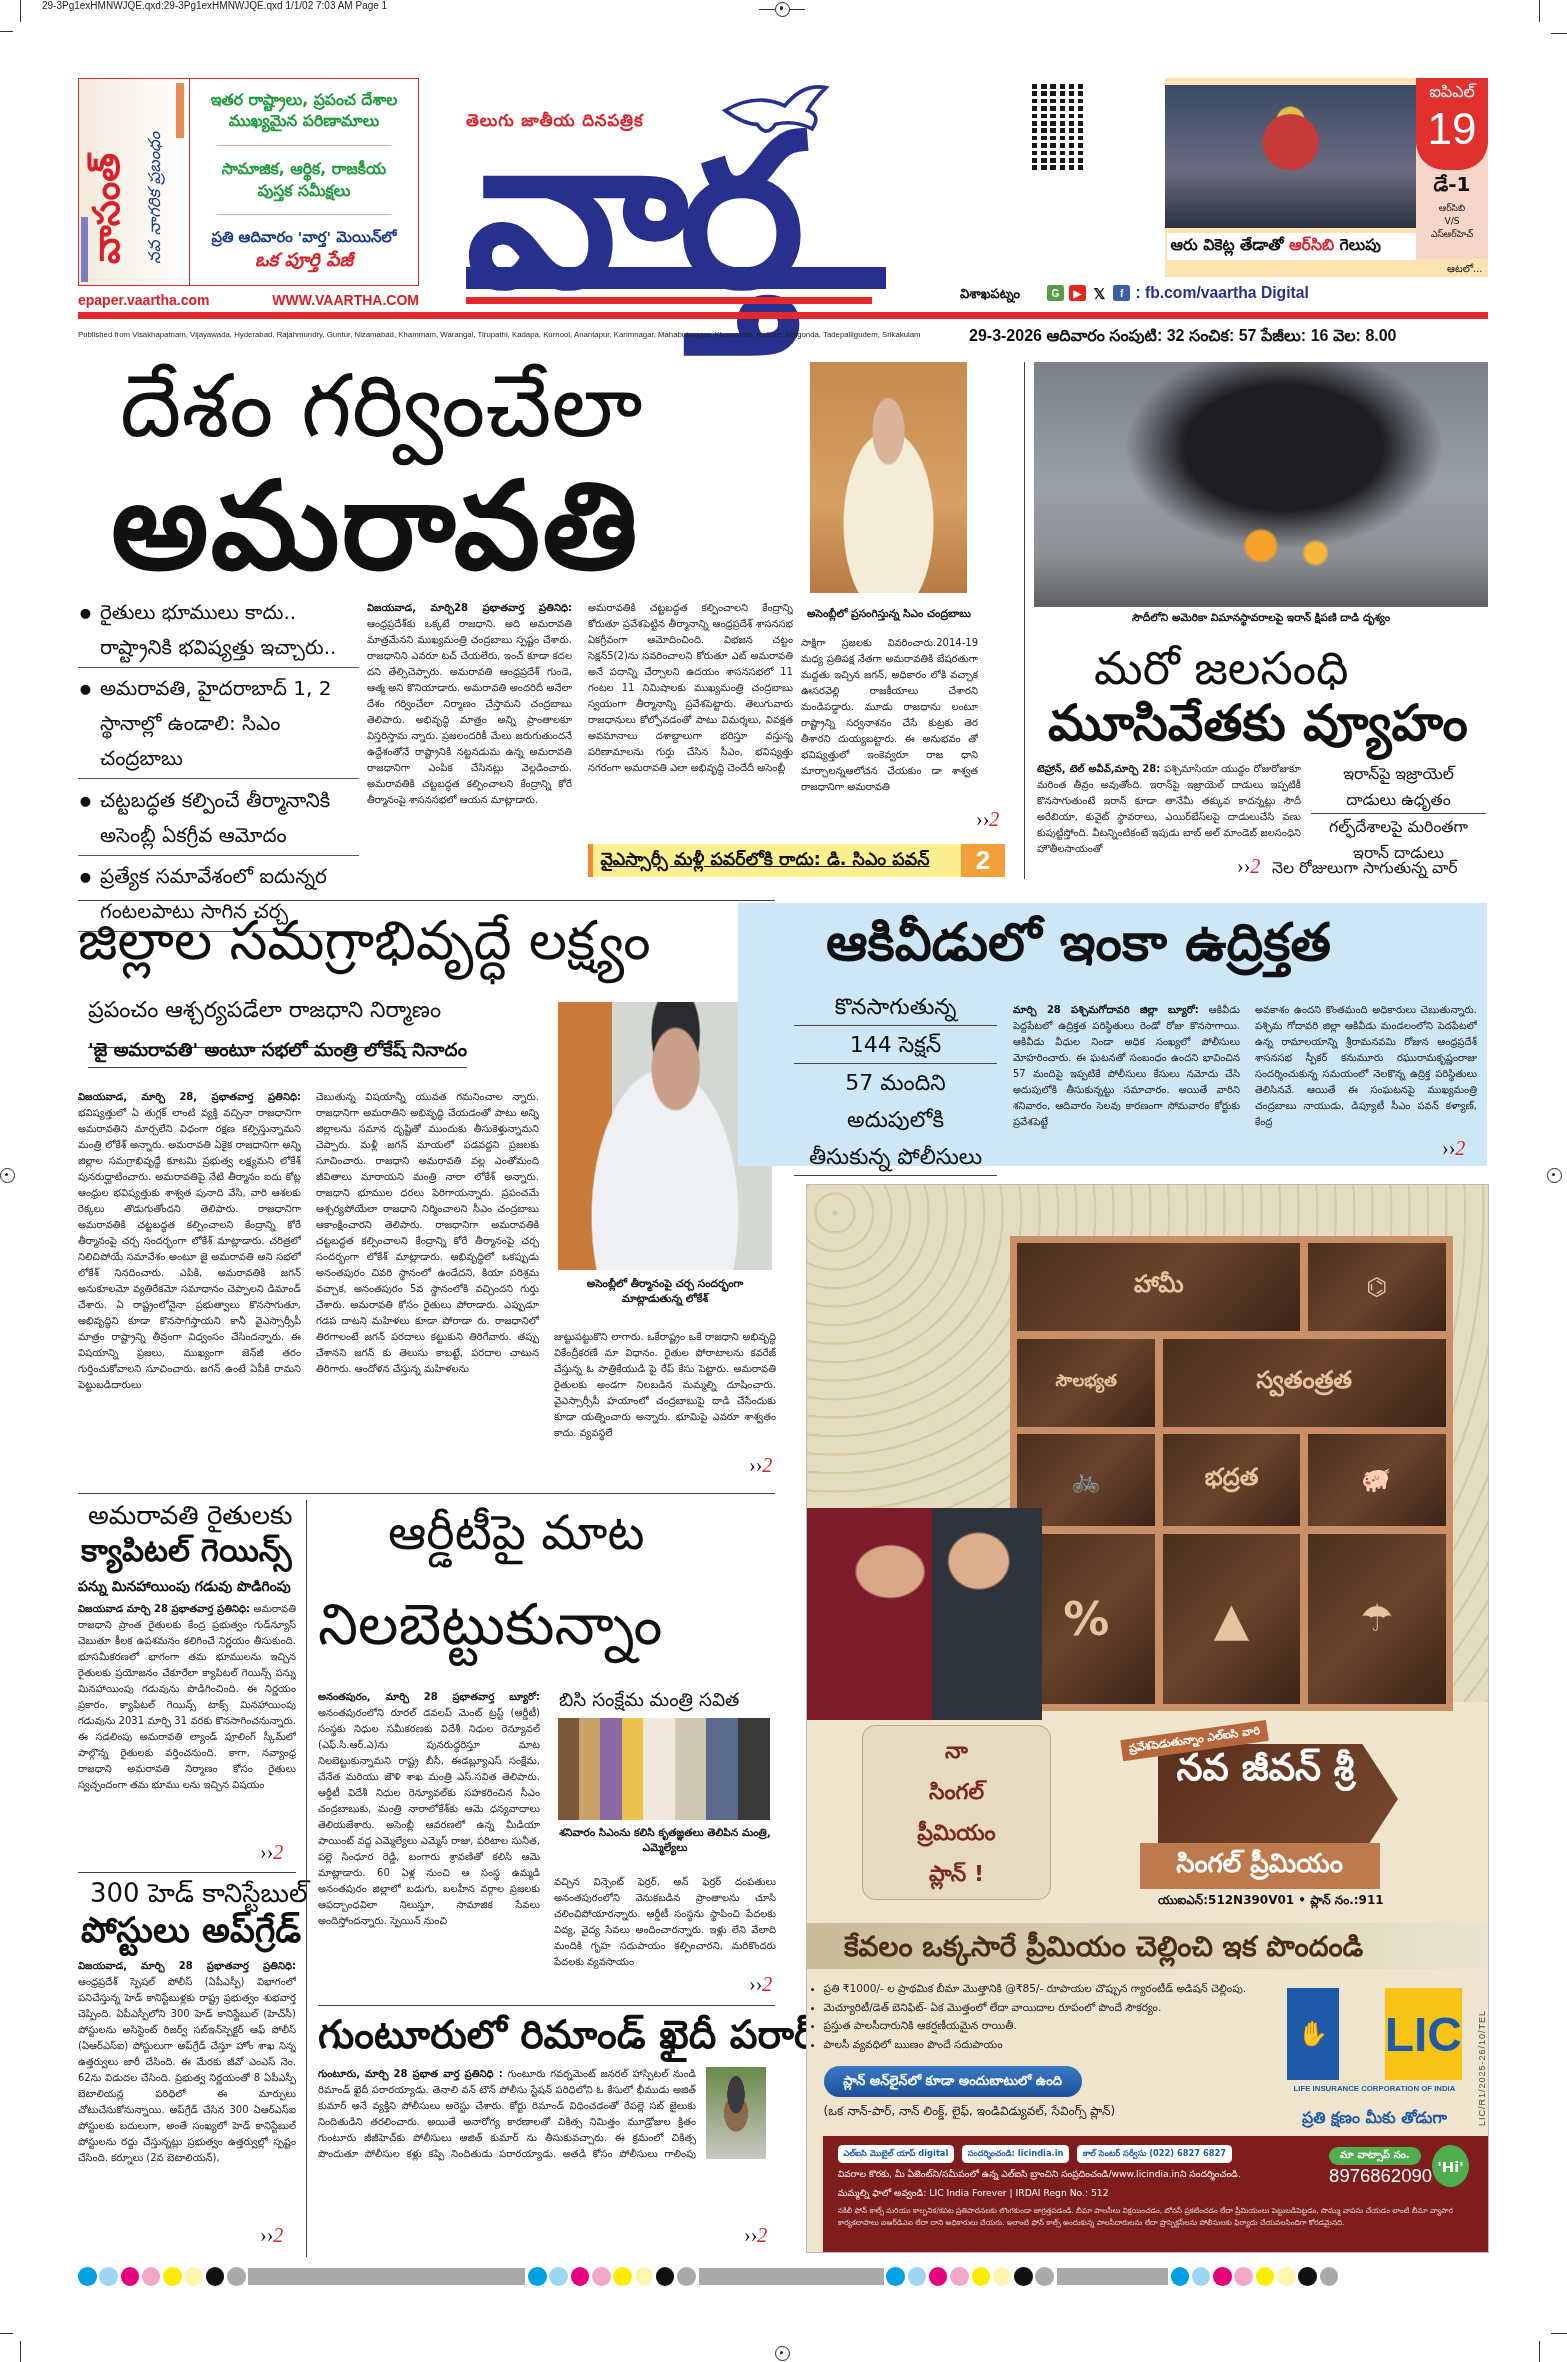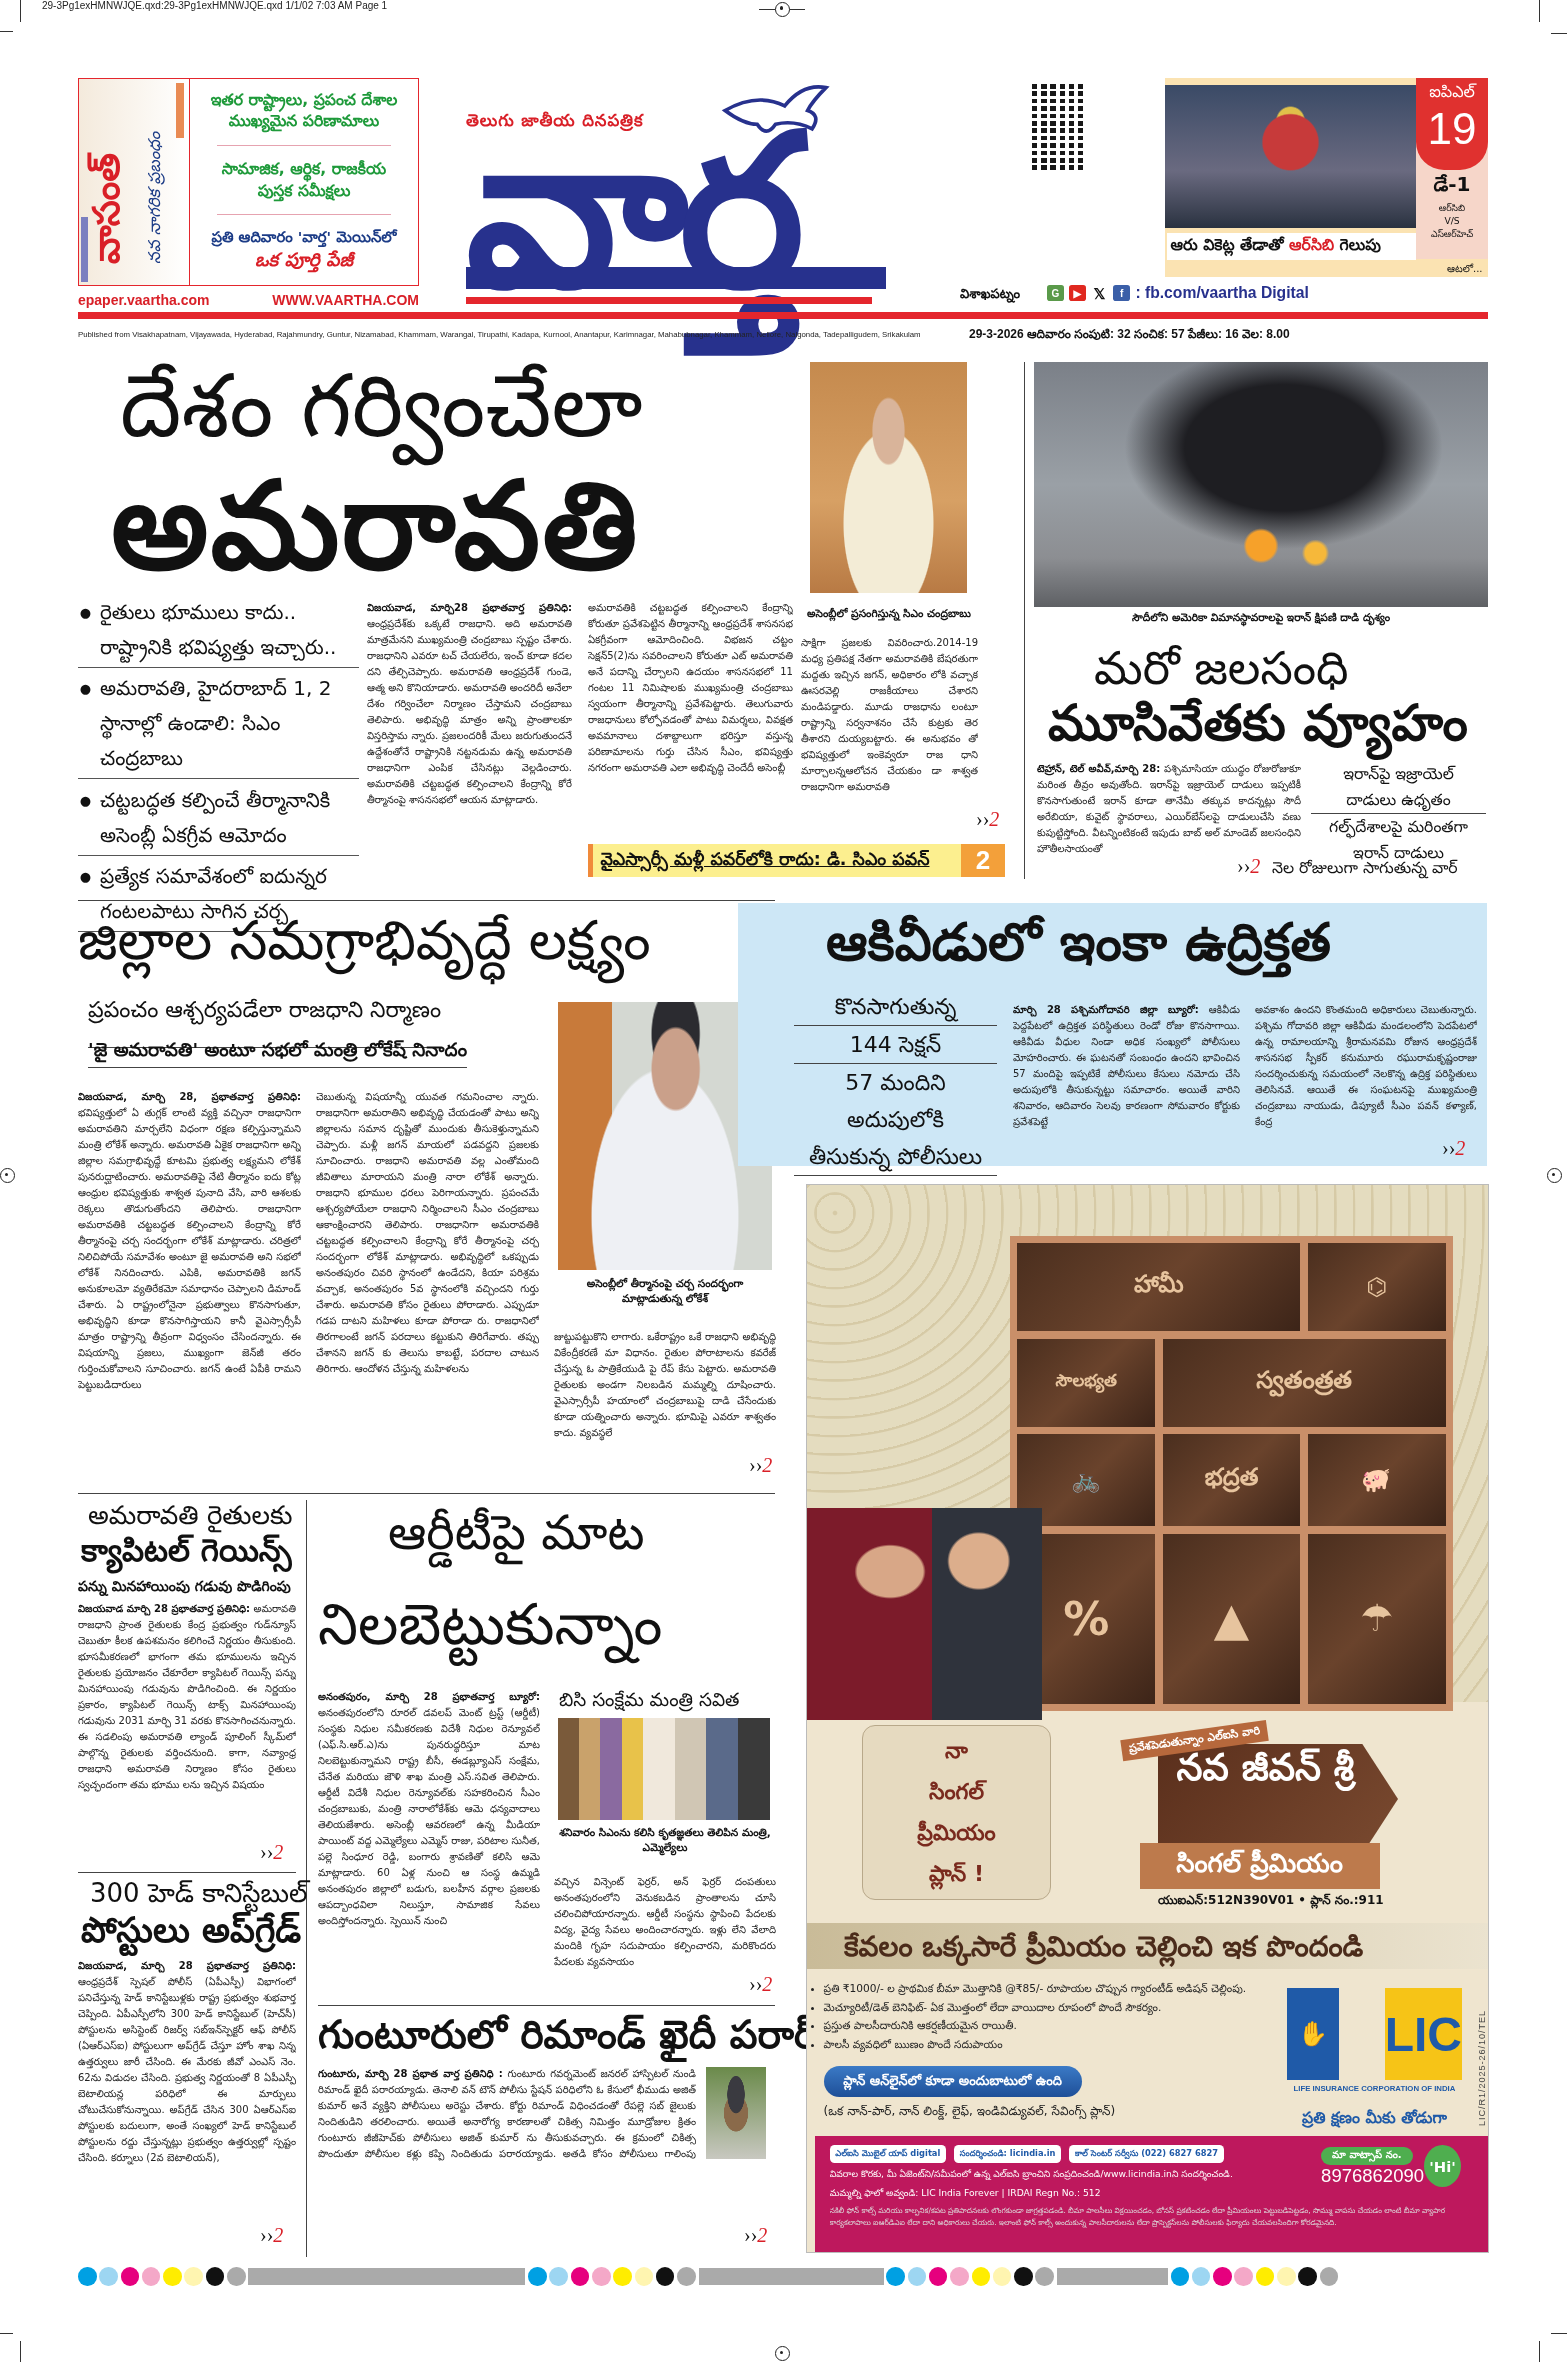--- a/index.html
+++ b/index.html
@@ -45,21 +45,21 @@
   .ipl .badge .n { font-family: "Liberation Sans", sans-serif; font-size: 44px; line-height: 48px; }
   .ipl .day { font-size: 20px; font-weight: bold; color: #111; margin-top: 1.8px; }
   .ipl .vs { font-size: 9.2px; line-height: 13px; color: #111; }
   .ipl .more { position: absolute; right: 5.5px; bottom: 0; font-size: 10px; color: #111; }
 
   .city { left: 960px; top: 286px; font-size: 13px; font-weight: bold; }
   .social { left: 1047px; top: 284px; display: flex; align-items: center; gap: 5.5px; font-family: "Liberation Sans", sans-serif; font-size: 15.7px; font-weight: bold; color: #27318d; }
   .si { width: 16.6px; height: 16.6px; border-radius: 2.8px; color: #fff; font-size: 10px; display: flex; align-items: center; justify-content: center; }
   .redrule { left: 78px; top: 312px; width: 1410px; height: 7.4px; background: #e4262d; }
   .publine { left: 78px; top: 330px; font-family: "Liberation Sans", sans-serif; font-size: 7.8px; color: #222; white-space: nowrap; }
-  .dateline { left: 969px; top: 327px; font-family: "Liberation Sans", sans-serif; font-size: 12px; font-weight: bold; }
+  .dateline { left: 969px; top: 327px; font-family: "Liberation Sans", sans-serif; font-size: 16px; font-weight: bold; }
 
   
   .lead-h1 { left: 120px; top: 355px; font-size: 87px; line-height: 102px; font-weight: normal; white-space: nowrap; }
   .lead-h2 { left: 111px; top: 466px; font-size: 122px; line-height: 120px; font-weight: bold; white-space: nowrap; letter-spacing: 1.8px; }
   .bullets { left: 78px; top: 595px; width: 281px; }
   .bullets li { list-style: none; font-size: 20px; line-height: 35px; padding-left: 22px; position: relative; border-bottom: 0.9px solid #555; padding-bottom: 1.8px; margin-bottom: 3.7px; }
   .bullets li::before { content: "●"; position: absolute; left: 1.8px; top: 0; font-size: 13px; }
   .col { font-size: 10px; line-height: 16px; text-align: justify; color: #222; }
   .col b { font-weight: bold; color: #111; }
   .more2 { font-family: "Liberation Serif", serif; font-size: 20px; color: #d91f27; float: right; }
@@ -118,21 +118,21 @@
   .ad .band { position: absolute; left: 0; top: 738px; width: 683px; height: 46px; background: linear-gradient(90deg,#c9bb98,#ebe3cf); font-size: 28px; font-weight: bold; color: #4b2b1a; padding: 7.4px 37px; }
   .ad .feat { position: absolute; left: 16.6px; top: 794px; width: 480px; font-size: 10.6px; line-height: 18.5px; color: #222; }
   .ad .pill { position: absolute; left: 16.6px; top: 881px; width: 258px; height: 31px; border-radius: 16.6px; background: linear-gradient(180deg,#3b7ac6,#1e4f98); color: #fff; font-size: 13px; font-weight: bold; display: flex; align-items: center; justify-content: center; }
   .ad .plantype { position: absolute; left: 16.6px; top: 919px; font-size: 12px; color: #222; }
   .ad .lic { position: absolute; left: 480px; top: 803px; width: 175px; height: 92px; display: flex; }
   .ad .lic .emb { width: 66px; background: #1f5aa8; color: #fff; display: flex; align-items: center; justify-content: center; font-size: 24px; }
   .ad .lic .txt { flex: 1; background: #f6c417; color: #1f5aa8; font-family: "Liberation Sans", sans-serif; font-weight: bold; font-size: 48px; display: flex; align-items: center; justify-content: center; margin-left: 46px; }
   .ad .licname { position: absolute; left: 480px; top: 899px; width: 175px; font-size: 7.8px; font-weight: bold; color: #1f5aa8; text-align: center; font-family: "Liberation Sans", sans-serif; }
   .ad .licslogan { position: absolute; left: 480px; top: 923px; width: 175px; font-size: 15.7px; font-weight: bold; color: #1f5aa8; text-align: center; }
   .ad .code { position: absolute; left: 657px; top: 801px; transform: rotate(-90deg); transform-origin: left top; font-family: "Liberation Sans", sans-serif; font-size: 9.2px; letter-spacing: 0.9px; color: #444; white-space: nowrap; top: 923px; }
-  .ad .foot { position: absolute; left: 8px; top: 951px; width: 683px; height: 118px; background: #be185d; color: #fff; padding: 9.2px 14.8px; font-size: 9.2px; }
+  .ad .foot { position: absolute; left: 16px; top: 951px; width: 683px; height: 118px; background: #7f1d1d; color: #fff; padding: 9.2px 14.8px; font-size: 9.2px; }
   .ad .chip { display: inline-block; background: #fff; color: #1f5aa8; border-radius: 4.6px; padding: 2.8px 5.5px; margin-right: 5.5px; font-size: 8.3px; font-weight: bold; vertical-align: middle; }
   .ad .wa { position: absolute; right: 74px; top: 11px; text-align: left; }
   .ad .wa .lbl { background: #4fae4f; color: #fff; border-radius: 9.2px; padding: 1.8px 11px; font-size: 10px; font-weight: bold; display: inline-block; }
   .ad .wa .num { font-family: "Liberation Sans", sans-serif; font-size: 18.5px; font-weight: normal; color: #fff; }
   .ad .hi { position: absolute; right: 37px; top: 9.2px; width: 37px; height: 42px; background: #4fae4f; border-radius: 50%; color: #fff; font-weight: bold; font-size: 14.8px; display: flex; align-items: center; justify-content: center; }
   .ad .foot .line { margin-top: 5.5px; font-size: 9.2px; }
   .ad .foot .fine { margin-top: 5.5px; font-size: 7.4px; line-height: 12px; color: #ddd; }
 
   .dots { display: flex; gap: 2.8px; align-items: center; }
   .dots span { width: 18.5px; height: 18.5px; border-radius: 50%; display: inline-block; }

